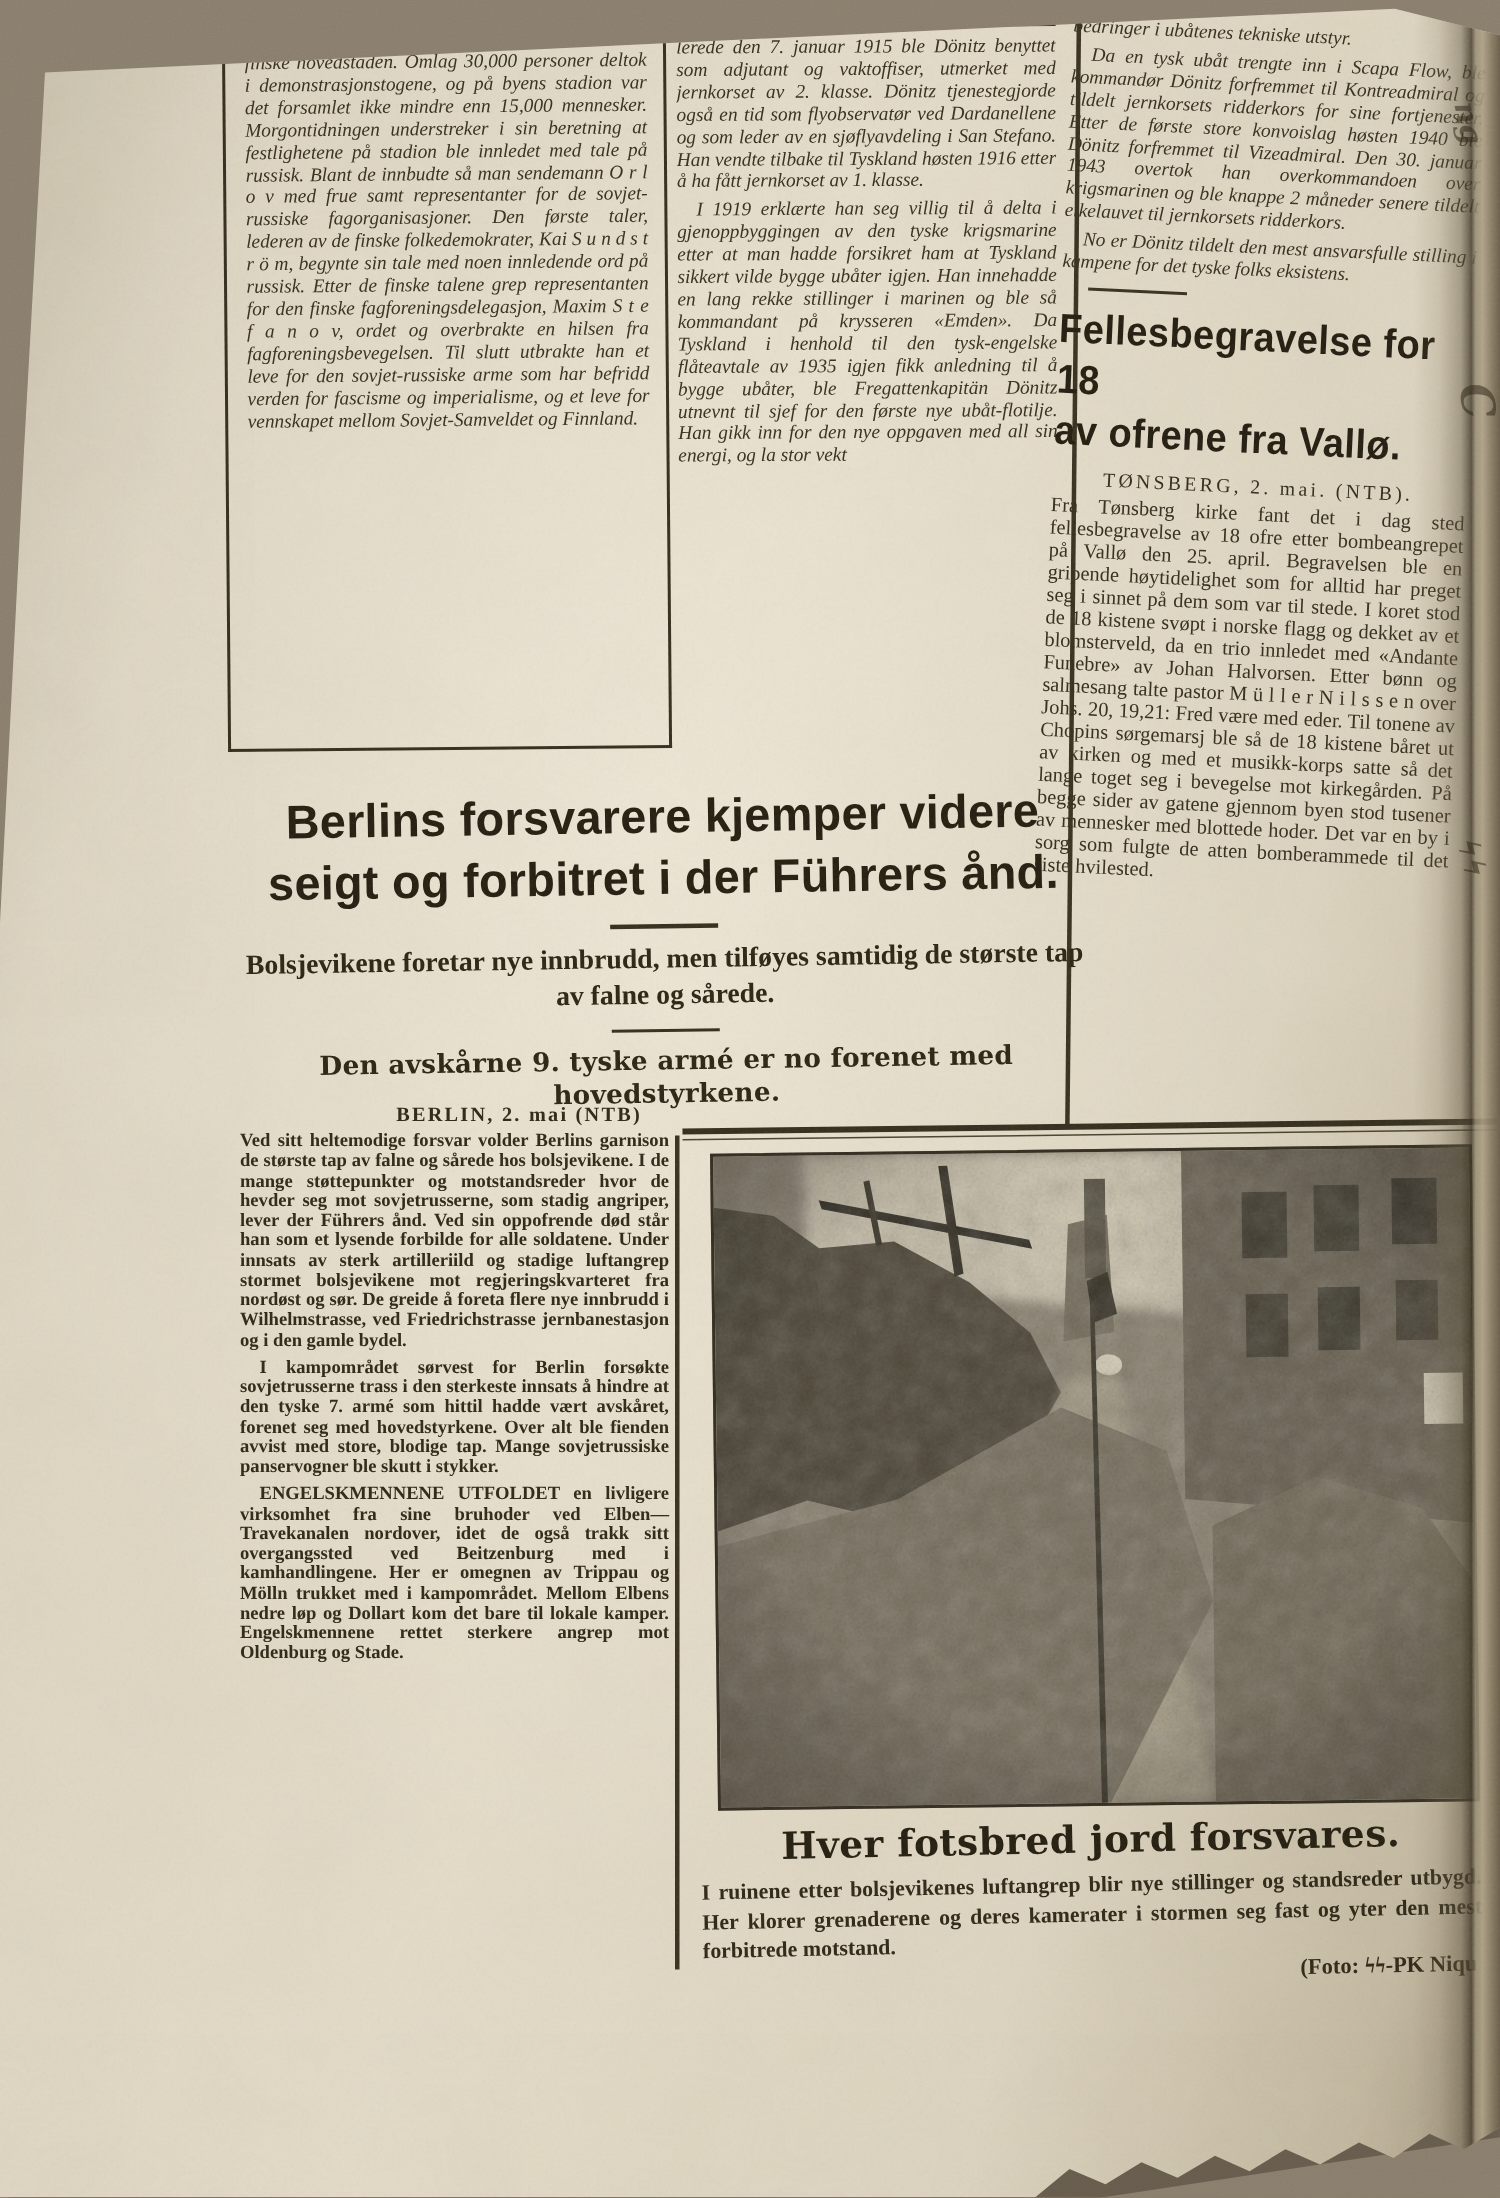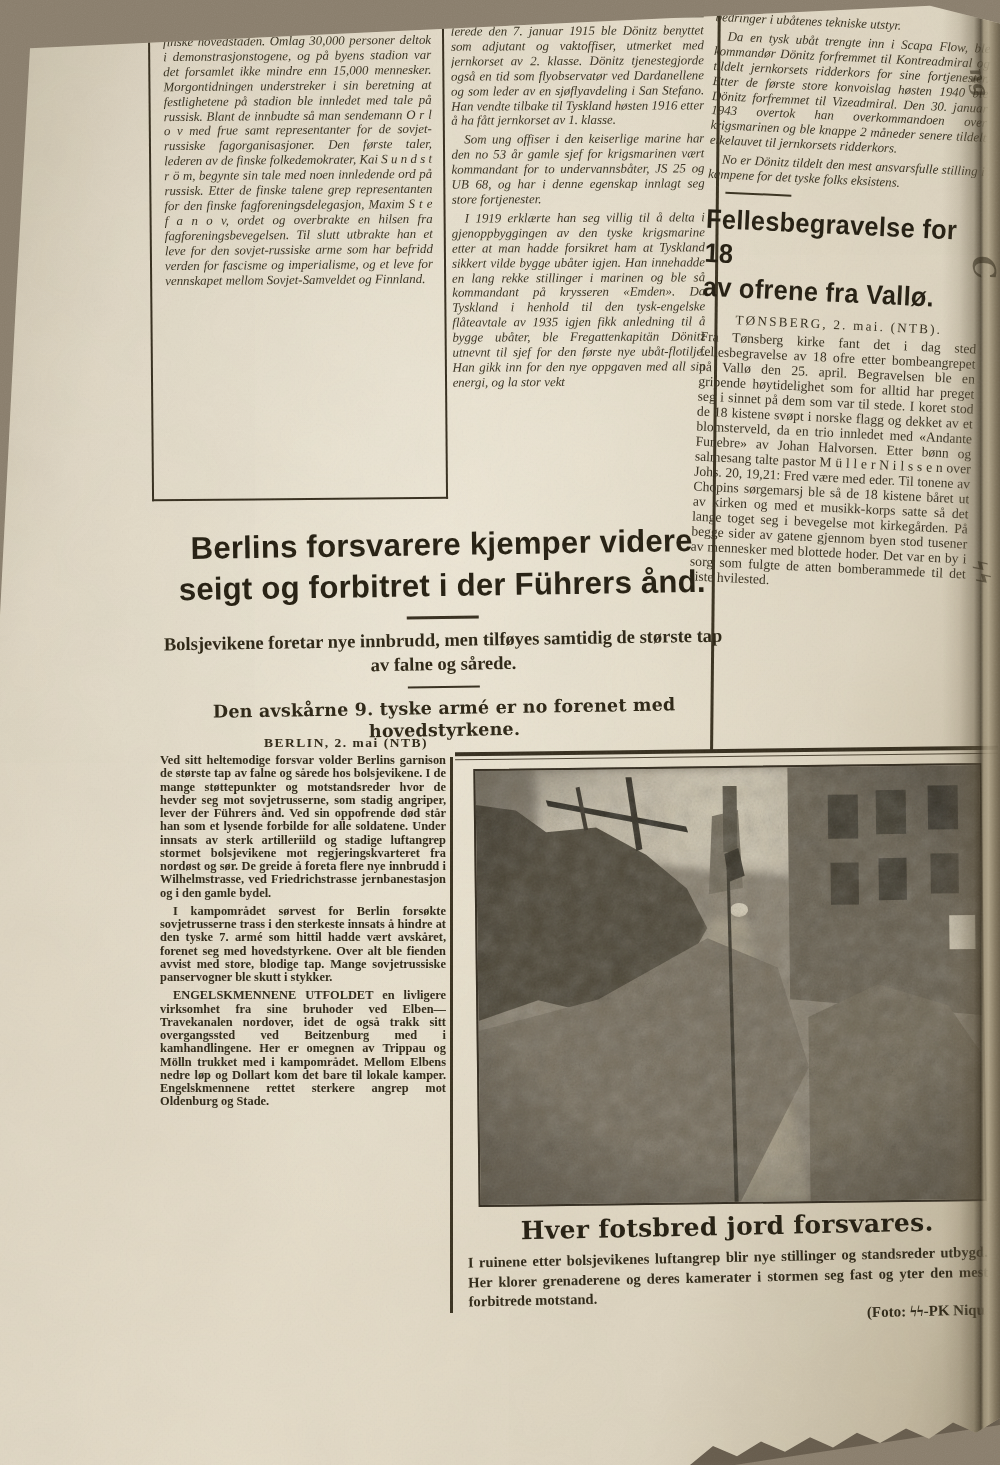--- a/index.html
+++ b/index.html
@@ -108,21 +108,20 @@
       </filter>
     <rect width="1000" height="1465" filter="url(#stain)" opacity=".16" style="mix-blend-mode:multiply"></rect>
   </svg>
 
   <div class="col1-box it-body">
     <p>finske hovedstaden. Omlag 30,000 personer deltok i demonstrasjonstogene, og på byens stadion var det forsamlet ikke mindre enn 15,000 mennesker. Morgontidningen understreker i sin beretning at festlighetene på stadion ble innledet med tale på russisk. Blant de innbudte så man sendemann O r l o v med frue samt representanter for de sovjet-russiske fagorganisasjoner. Den første taler, lederen av de finske folkedemokrater, Kai S u n d s t r ö m, begynte sin tale med noen innledende ord på russisk. Etter de finske talene grep representanten for den finske fagforeningsdelegasjon, Maxim S t e f a n o v, ordet og overbrakte en hilsen fra fagforeningsbevegelsen. Til slutt utbrakte han et leve for den sovjet-russiske arme som har befridd verden for fascisme og imperialisme, og et leve for vennskapet mellom Sovjet-Samveldet og Finnland.</p>
   </div>
 
   <div class="col2 it-body">
     <p>lerede den 7. januar 1915 ble Dönitz benyttet som adjutant og vaktoffiser, utmerket med jernkorset av 2. klasse. Dönitz tjenestegjorde også en tid som flyobservatør ved Dardanellene og som leder av en sjøflyavdeling i San Stefano. Han vendte tilbake til Tyskland høsten 1916 etter å ha fått jernkorset av 1. klasse.</p>
-    <p>Som ung offiser i den keiserlige marine har den no 53 år gamle sjef for krigsmarinen vært kommandant for to undervannsbåter, JS 25 og UB 68, og har i denne egenskap innlagt seg store fortjenester.</p>
     <p>I 1919 erklærte han seg villig til å delta i gjenoppbyggingen av den tyske krigsmarine etter at man hadde forsikret ham at Tyskland sikkert vilde bygge ubåter igjen. Han innehadde en lang rekke stillinger i marinen og ble så kommandant på krysseren «Emden». Da Tyskland i henhold til den tysk-engelske flåteavtale av 1935 igjen fikk anledning til å bygge ubåter, ble Fregattenkapitän Dönitz utnevnt til sjef for den første nye ubåt-flotilje. Han gikk inn for den nye oppgaven med all sin energi, og la stor vekt</p>
   </div>
 
   <div class="rule-v" style="left:714px;top:0;height:750px;transform:rotate(.6deg);"></div>
 
   <div class="col3">
     <div class="it-body">
       <p>bedringer i ubåtenes tekniske utstyr.</p>
       <p>Da en tysk ubåt trengte inn i Scapa Flow, ble kommandør Dönitz forfremmet til Kontreadmiral og tildelt jernkorsets ridderkors for sine fortjenester. Etter de første store konvoislag høsten 1940 ble Dönitz forfremmet til Vizeadmiral. Den 30. januar 1943 overtok han overkommandoen over krigsmarinen og ble knappe 2 måneder senere tildelt eikelauvet til jernkorsets ridderkors.</p>
       <p>No er Dönitz tildelt den mest ansvarsfulle stilling i kampene for det tyske folks eksistens.</p>

